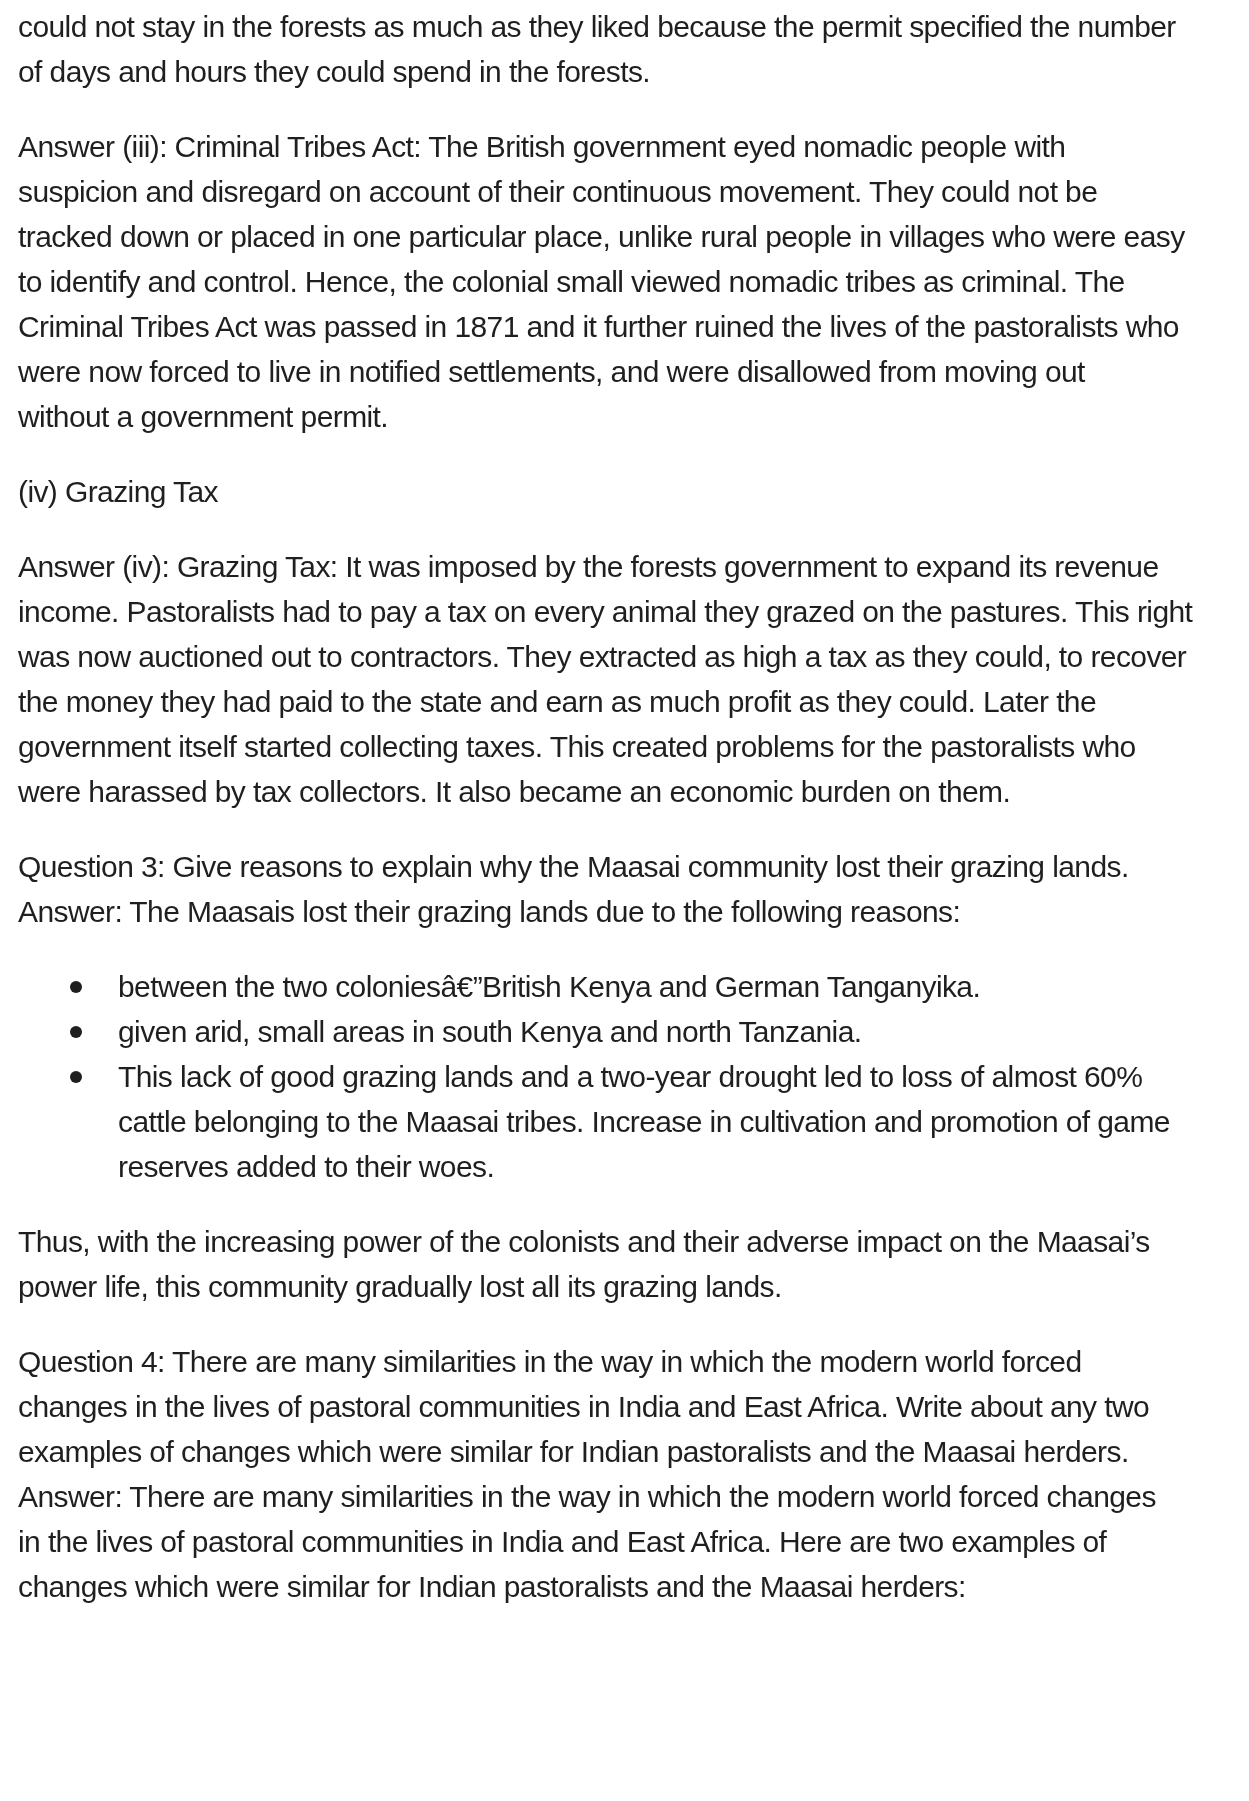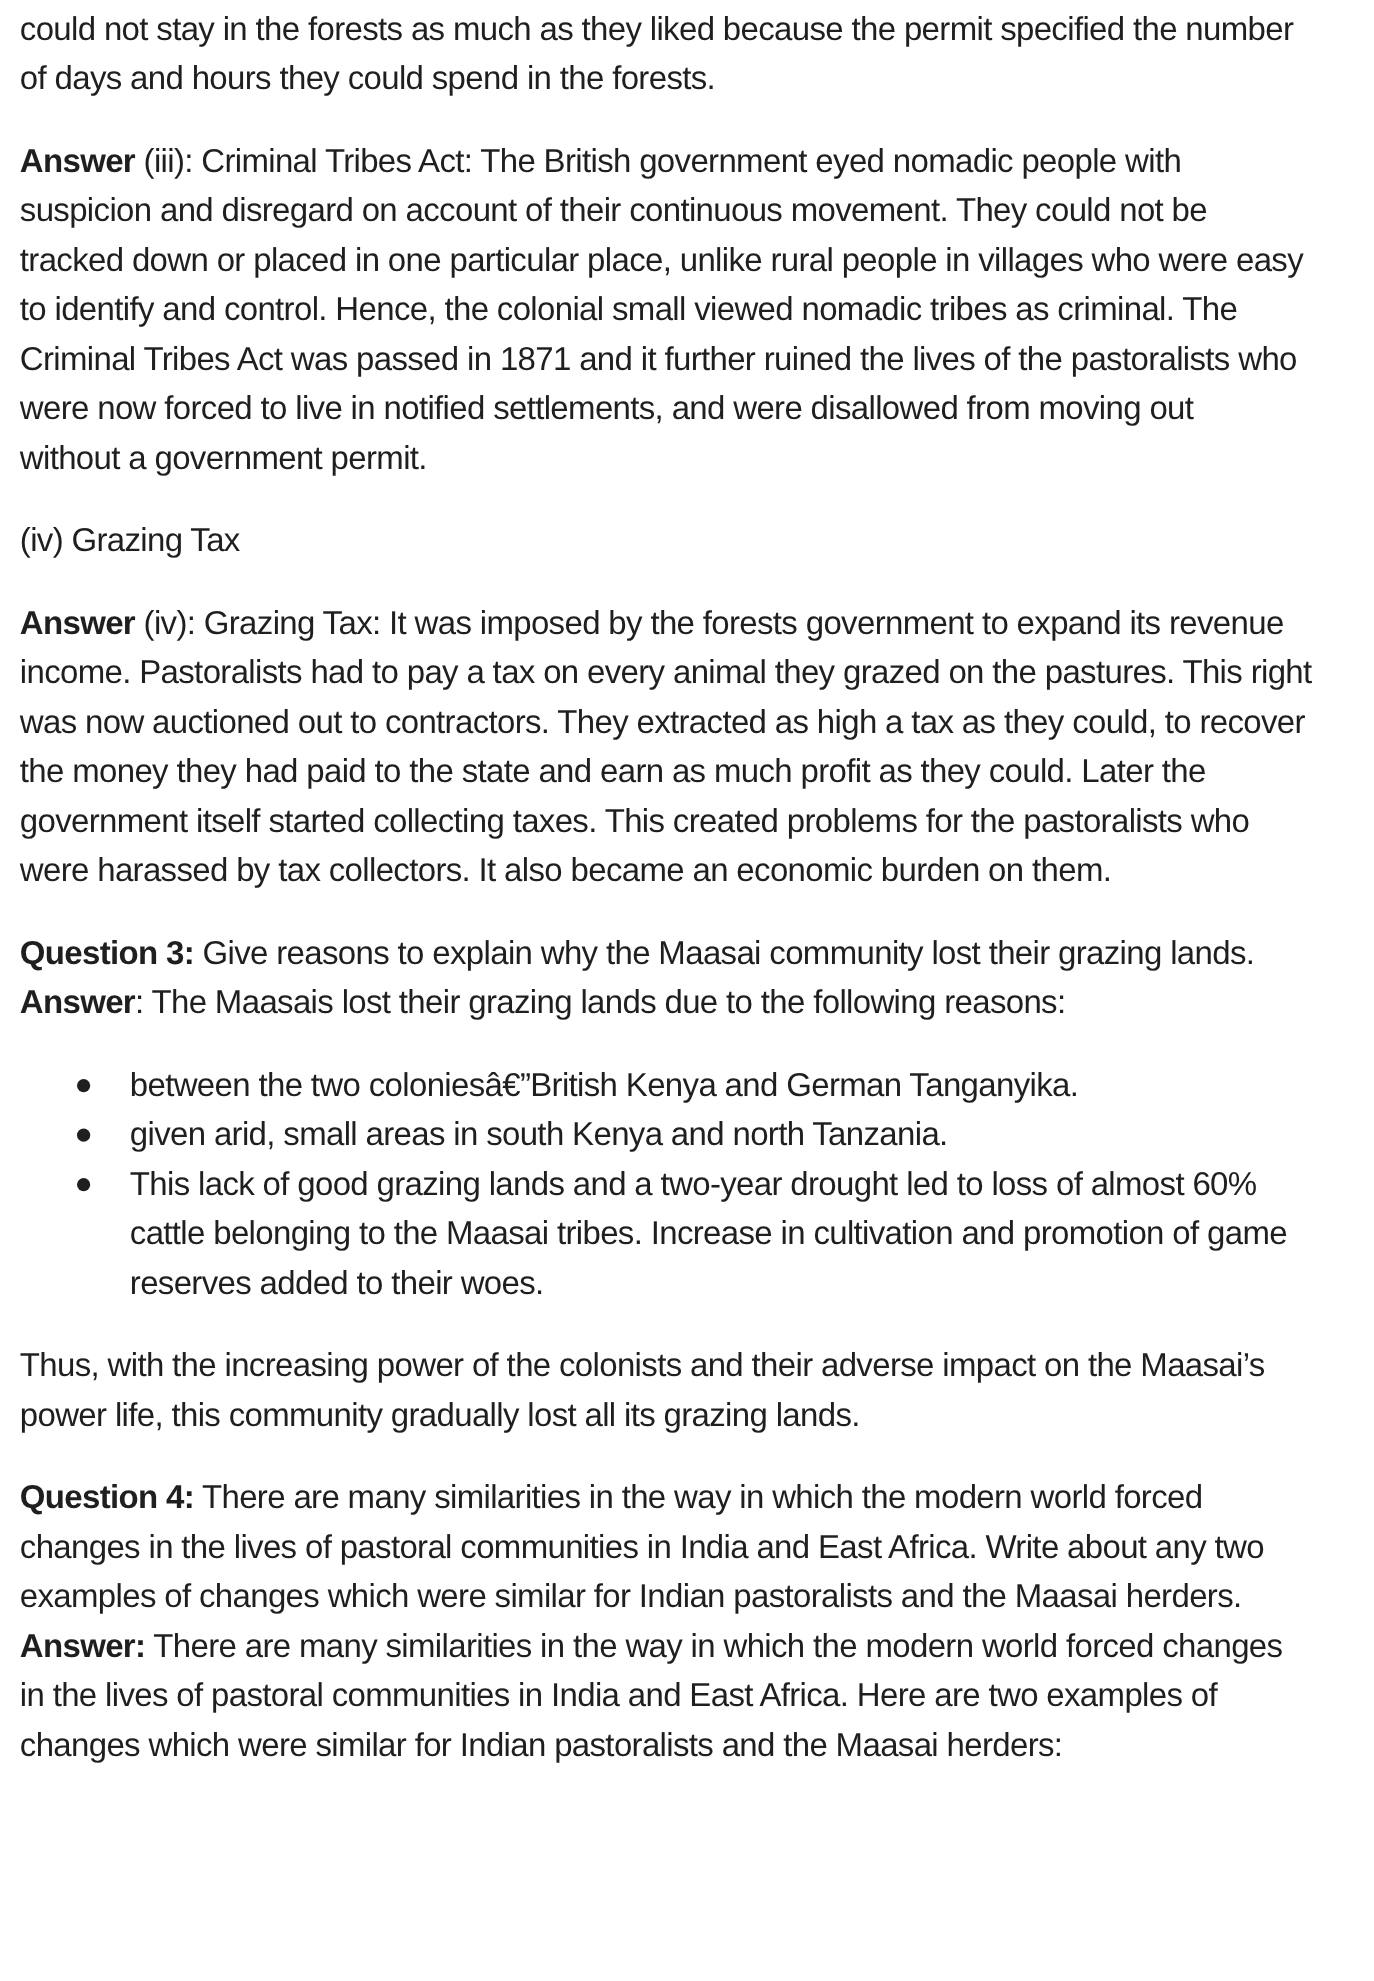--- a/index.html
+++ b/index.html
@@ -26,21 +26,21 @@
   }
   .para {
     margin: 0 0 30px 0;
   }
   .line {
     white-space: nowrap;
     height: 45px;
     overflow: hidden;
   }
   .line strong {
-    font-weight: bold;
+    font-weight: normal;
     text-align: right;
   }
   ul.bullets {
     list-style: none;
     margin: 0 0 30px 0;
     padding: 0;
   }
   ul.bullets li {
     position: relative;
     padding-left: 100px;

